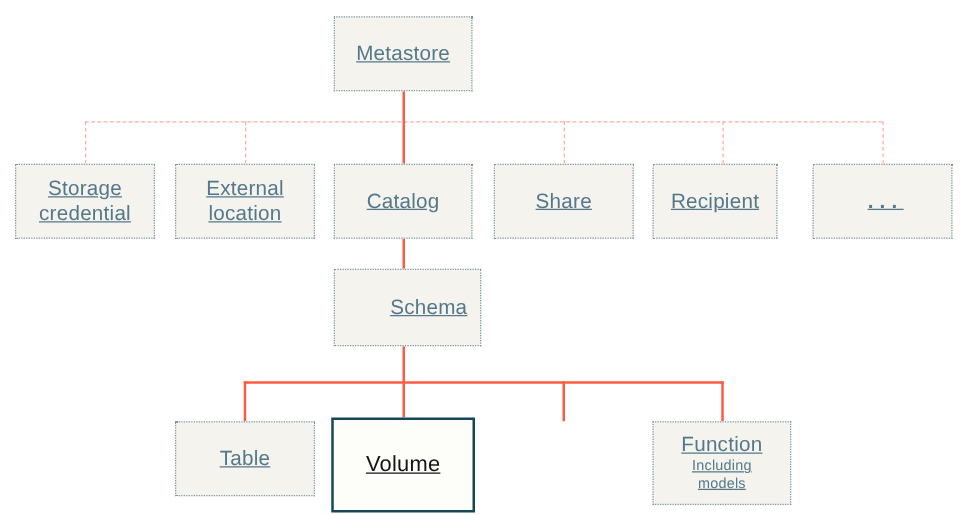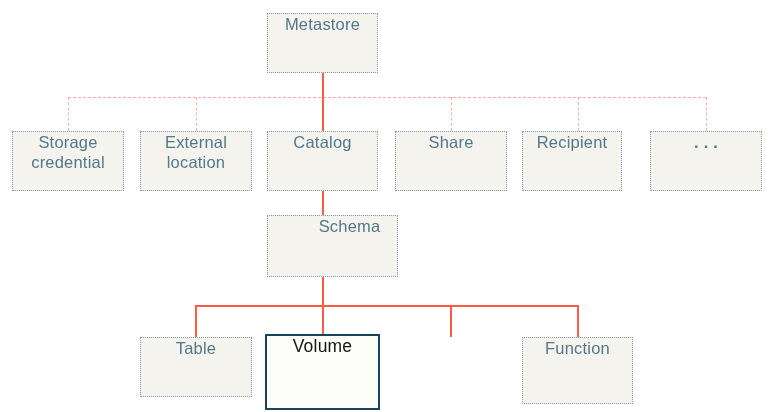--- a/index.html
+++ b/index.html
@@ -37,22 +37,24 @@
     box-sizing: border-box;
     background: var(--node-fill);
     border: 1px dotted var(--node-border);
     color: var(--node-text);
     font-size: 16.5px;
     line-height: 1.22;
     letter-spacing: 0.2px;
     display: flex;
     flex-direction: column;
     align-items: center;
+    justify-content: center;
     text-align: center;
     z-index: 2;
+    text-decoration: underline;
   }
   .node--highlight {
     border: 2px solid var(--highlight-border);
     background: var(--highlight-fill);
     color: var(--highlight-text);
     font-size: 17.5px;
   }
   .node__sub {
     font-size: 11.5px;
     line-height: 1.2;
@@ -97,27 +99,28 @@
   <div class="node" style="left:395px; top:131px; width:112px; height:60px;">
     <span>Share</span>
   </div>
   <div class="node" style="left:522px; top:131px; width:100px; height:60px;">
     <span>Recipient</span>
   </div>
   <div class="node node--ellipsis" style="left:650px; top:131px; width:112px; height:60px;">
     <span>...</span>
   </div>
 
-  <div class="node" style="left:267px; top:215px; width:131px; height:62px;padding-left:34px;">
+  <div class="node" style="left:267px; top:215px; width:118px; height:62px;padding-left:34px;">
     <span>Schema</span>
   </div>
 
   <div class="node" style="left:140px; top:337px; width:112px; height:60px;">
     <span>Table</span>
   </div>
   <div class="node node--highlight" style="left:265px; top:334px; width:115px; height:76px;">
     <span>Volume</span>
   </div>
   <div class="node" style="left:522px; top:337px; width:111px; height:67px;">
     <span>Function</span>
+    <span class="node__sub">Including models</span>
   </div>
 
 </div>
 
 </body></html>

